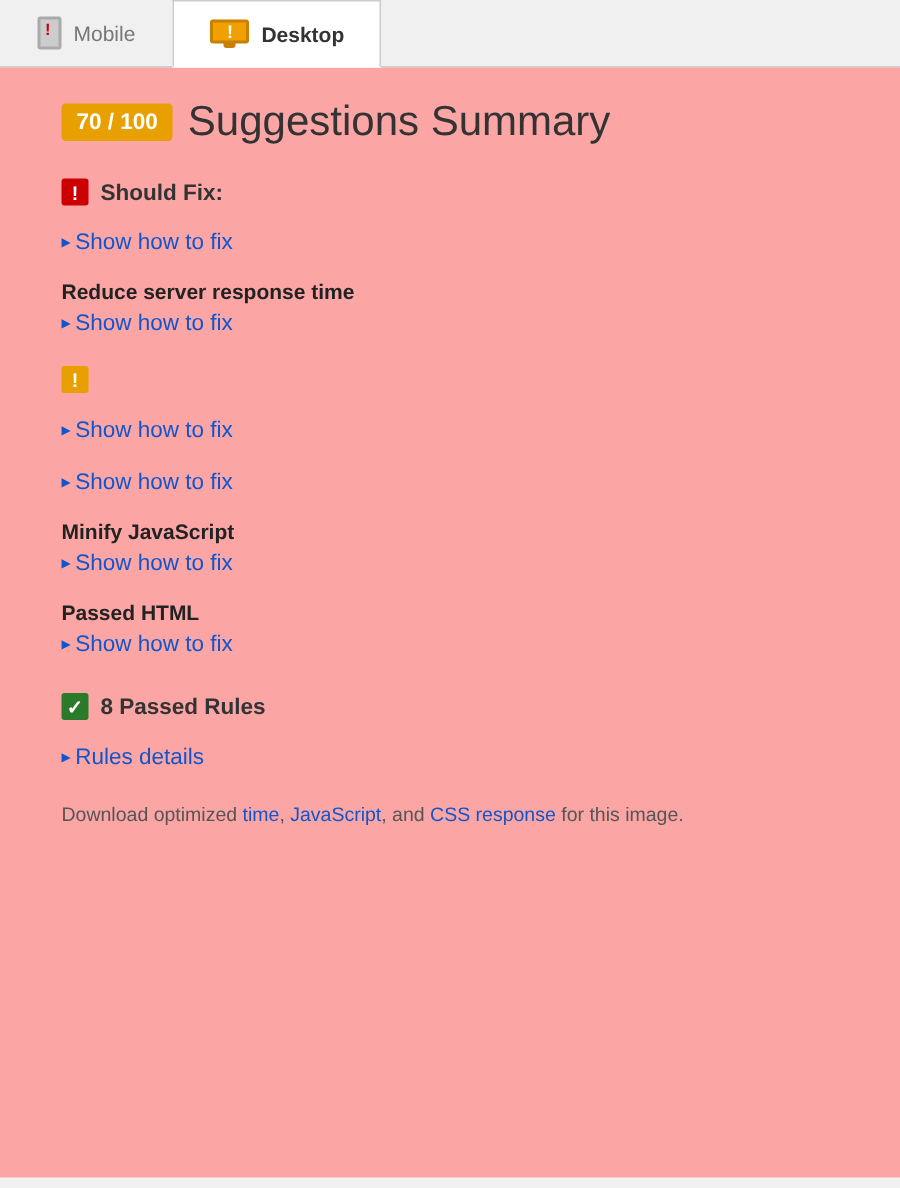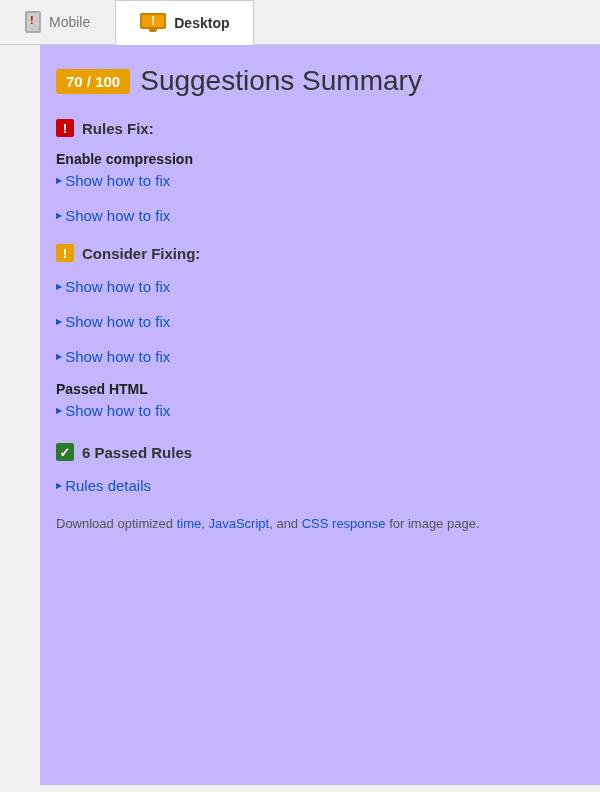--- a/index.html
+++ b/index.html
@@ -35,24 +35,23 @@
       color: #333;
       font-weight: bold;
       margin-bottom: -1px;
     }
     .tab.inactive {
       color: #777;
     }
 
     
     .content {
-      background: #c4b5fd;
-      padding: 20px 16px;
+      background: #fca5a5;
+      padding: 20px 41px;
       min-height: 740px;
-      margin-left: 40px;
     }
 
     
     .score-row {
       display: flex;
       align-items: center;
       gap: 10px;
       margin-bottom: 22px;
     }
     .score-badge {
@@ -230,60 +229,60 @@
 
 <div class="content">
 
   <div class="score-row">
     <span class="score-badge">70 / 100</span>
     <span class="score-title">Suggestions Summary</span>
   </div>
 
   <div class="section-header">
     <span class="icon-exclaim-red">!</span>
-    <span class="section-title">Rules Fix:</span>
-  </div>
-
-  <div class="issue-item">
-    <div class="issue-name">Enable compression</div>
-    <a class="show-link">Show how to fix</a>
-  </div>
-
-  <div class="issue-item">
+    <span class="section-title">Should Fix:</span>
+  </div>
+
+  <div class="issue-item">
+    <a class="show-link">Show how to fix</a>
+  </div>
+
+  <div class="issue-item">
+    <div class="issue-name">Reduce server response time</div>
     <a class="show-link">Show how to fix</a>
   </div>
 
   <div class="section-divider"></div>
   <div class="section-header">
     <span class="icon-exclaim-orange">!</span>
-    <span class="section-title">Consider Fixing:</span>
-  </div>
-
-  <div class="issue-item">
-    <a class="show-link">Show how to fix</a>
-  </div>
-
-  <div class="issue-item">
-    <a class="show-link">Show how to fix</a>
-  </div>
-
-  <div class="issue-item">
+  </div>
+
+  <div class="issue-item">
+    <a class="show-link">Show how to fix</a>
+  </div>
+
+  <div class="issue-item">
+    <a class="show-link">Show how to fix</a>
+  </div>
+
+  <div class="issue-item">
+    <div class="issue-name">Minify JavaScript</div>
     <a class="show-link">Show how to fix</a>
   </div>
 
   <div class="issue-item">
     <div class="issue-name">Passed HTML</div>
     <a class="show-link">Show how to fix</a>
   </div>
 
   <div class="passed-section">
     <div class="section-header">
       <span class="icon-check-green">✓</span>
-      <span class="section-title">6 Passed Rules</span>
+      <span class="section-title">8 Passed Rules</span>
     </div>
     <a class="show-link">Rules details</a>
   </div>
 
   <div class="footer-text">
-    <span>Download optimized </span><a class="footer-link">time</a><span>, </span><a class="footer-link">JavaScript</a><span>, and </span><a class="footer-link">CSS response</a><span> for image page.</span>
+    <span>Download optimized </span><a class="footer-link">time</a><span>, </span><a class="footer-link">JavaScript</a><span>, and </span><a class="footer-link">CSS response</a><span> for this image.</span>
   </div>
 
 </div>
 
 </body></html>

